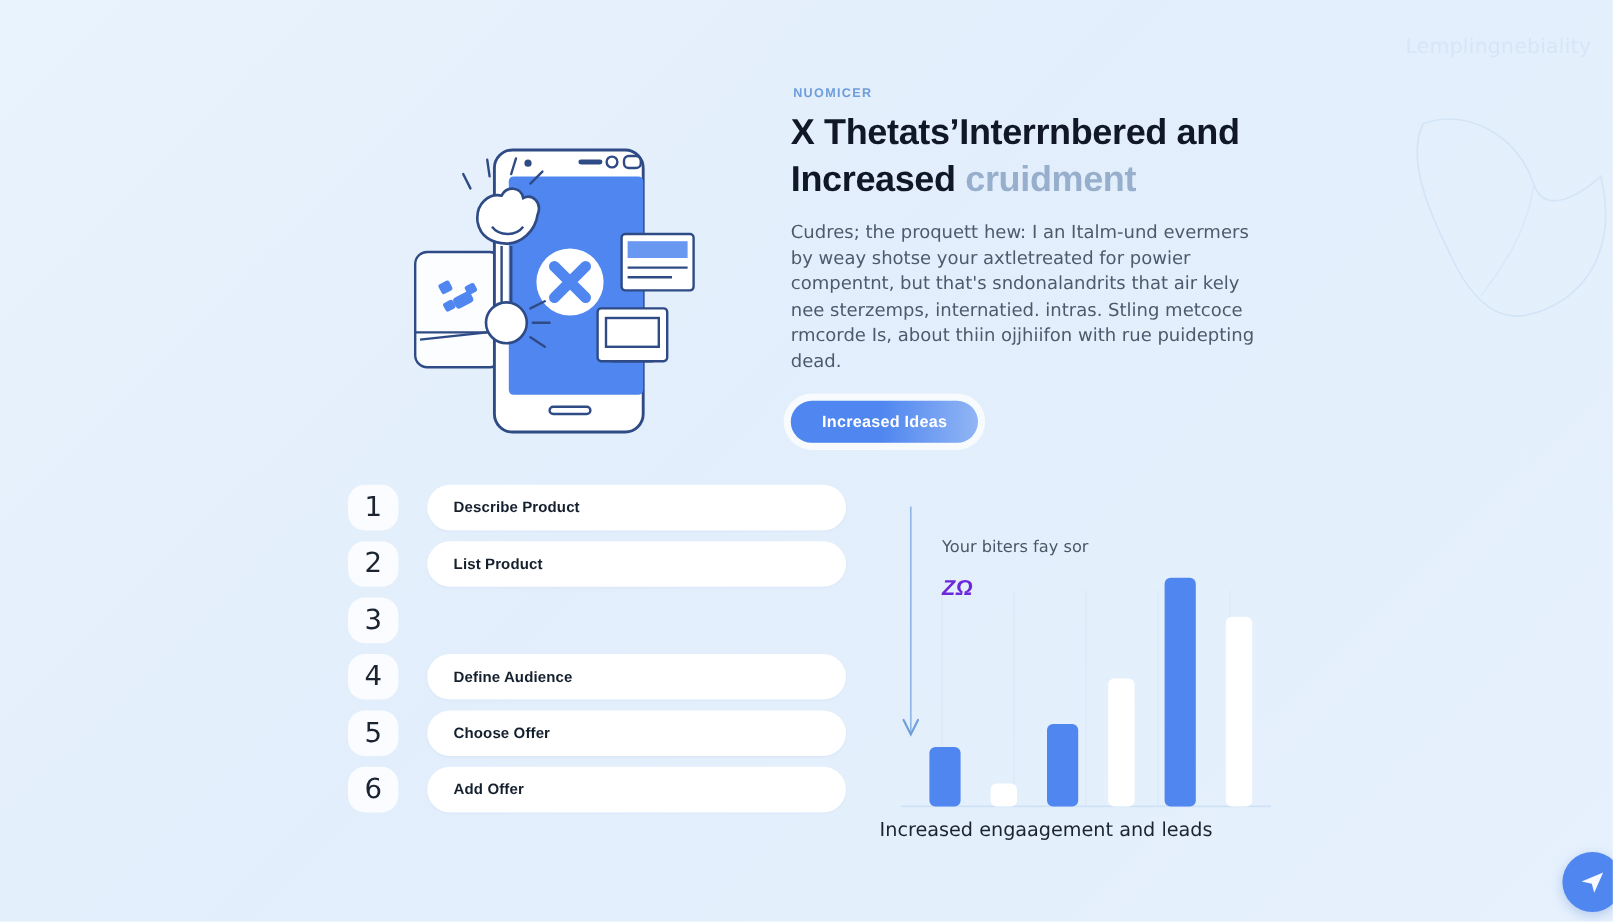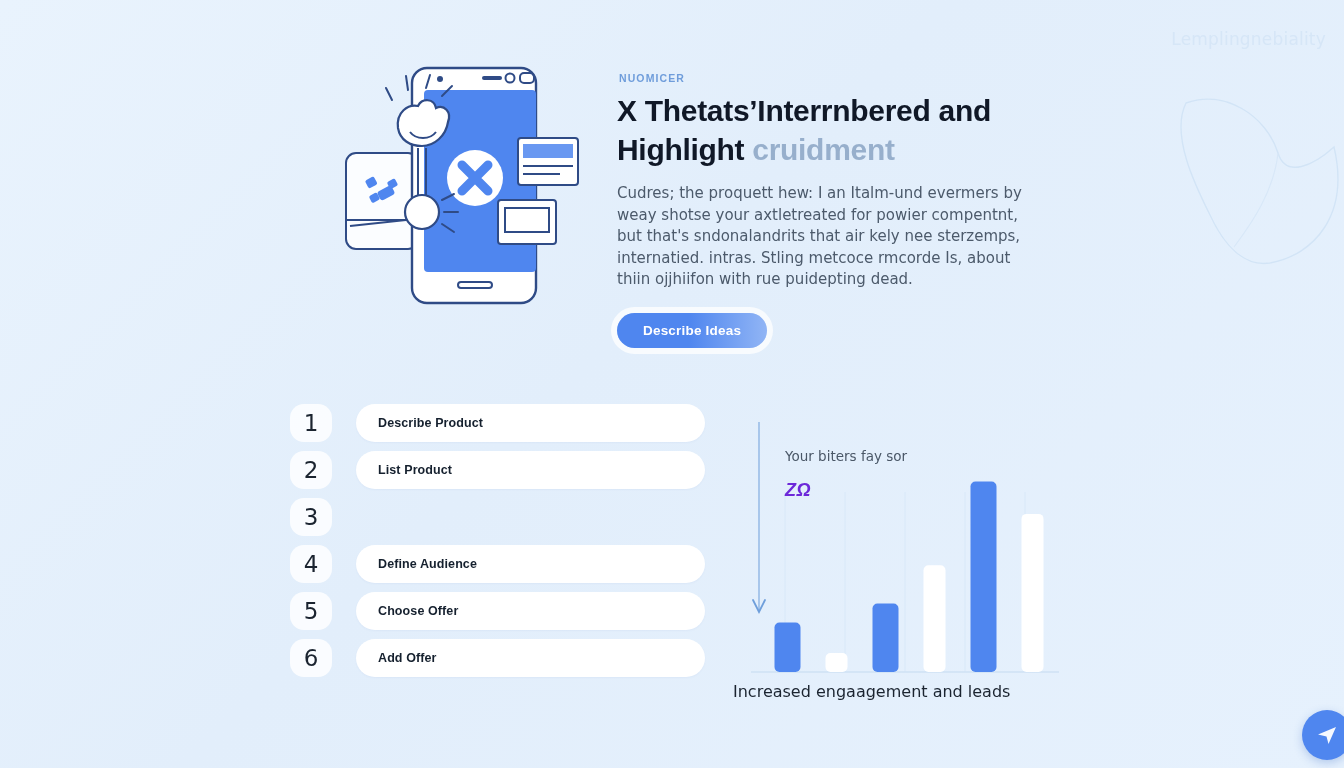--- a/index.html
+++ b/index.html
@@ -12,21 +12,21 @@
   .deco-blob{
     position:absolute;right:-10px;top:95px;width:180px;height:175px;
     opacity:.55;pointer-events:none;
   }
   .watermark{
     position:absolute;right:18px;top:29px;
     font-size:17px;letter-spacing:.2px;color:#d6e6f7;
     font-family:"DejaVu Sans", sans-serif;user-select:none;
   }
   
-  .hero{position:absolute;left:0;top:60px;width:1060px;display:flex;align-items:flex-start;}
+  .hero{position:absolute;left:0;top:60px;width:1060px;display:flex;align-items:flex-end;gap:42px;}
   .hero-illo{width:265px;height:252px;margin-left:330px;flex:none;}
   .hero-copy{margin-left:22px;width:420px;padding-top:12px;}
   .eyebrow{
     font-size:10.5px;font-weight:700;letter-spacing:1.1px;color:#6f9ddb;
     margin:0 0 8px 2px;
   }
   .hero-title{
     margin:0;font-size:30px;line-height:1.29;font-weight:700;
     color:#101827;letter-spacing:-.3px;
   }
@@ -138,25 +138,25 @@
 
     <rect x="168" y="140" width="58" height="44" rx="3" fill="#ffffff" stroke="#2f4b86" stroke-width="2"></rect>
     <rect x="175" y="148" width="44" height="24" fill="none" stroke="#2f4b86" stroke-width="2"></rect>
     <line x1="180" y1="184" x2="214" y2="184" stroke="#2f4b86" stroke-width="2"></line>
   </svg>
 
   <div class="hero-copy">
     <div class="eyebrow">NUOMICER</div>
     <h1 class="hero-title">
       <span>X Thetats’Interrnbered and</span><br>
-      <span>Highlight </span><span class="ghost">cruidment</span>
+      <span>Increased </span><span class="ghost">cruidment</span>
     </h1>
     <p class="hero-body">Cudres; the proquett hew: I an Italm-und evermers by weay shotse your axtletreated for powier compentnt, but that's sndonalandrits that air kely nee sterzemps, internatied. intras. Stling metcoce rmcorde Is, about thiin ojjhiifon with rue puidepting dead.</p>
     <div class="cta-wrap">
-      <button class="cta-btn">Describe Ideas</button>
+      <button class="cta-btn">Increased Ideas</button>
     </div>
   </div>
 </div>
 
 <div class="steps">
   <div class="step-row">
     <div class="step-num">1</div>
     <div class="step-pill">
       <span class="step-label">Describe Product</span>
     </div>

